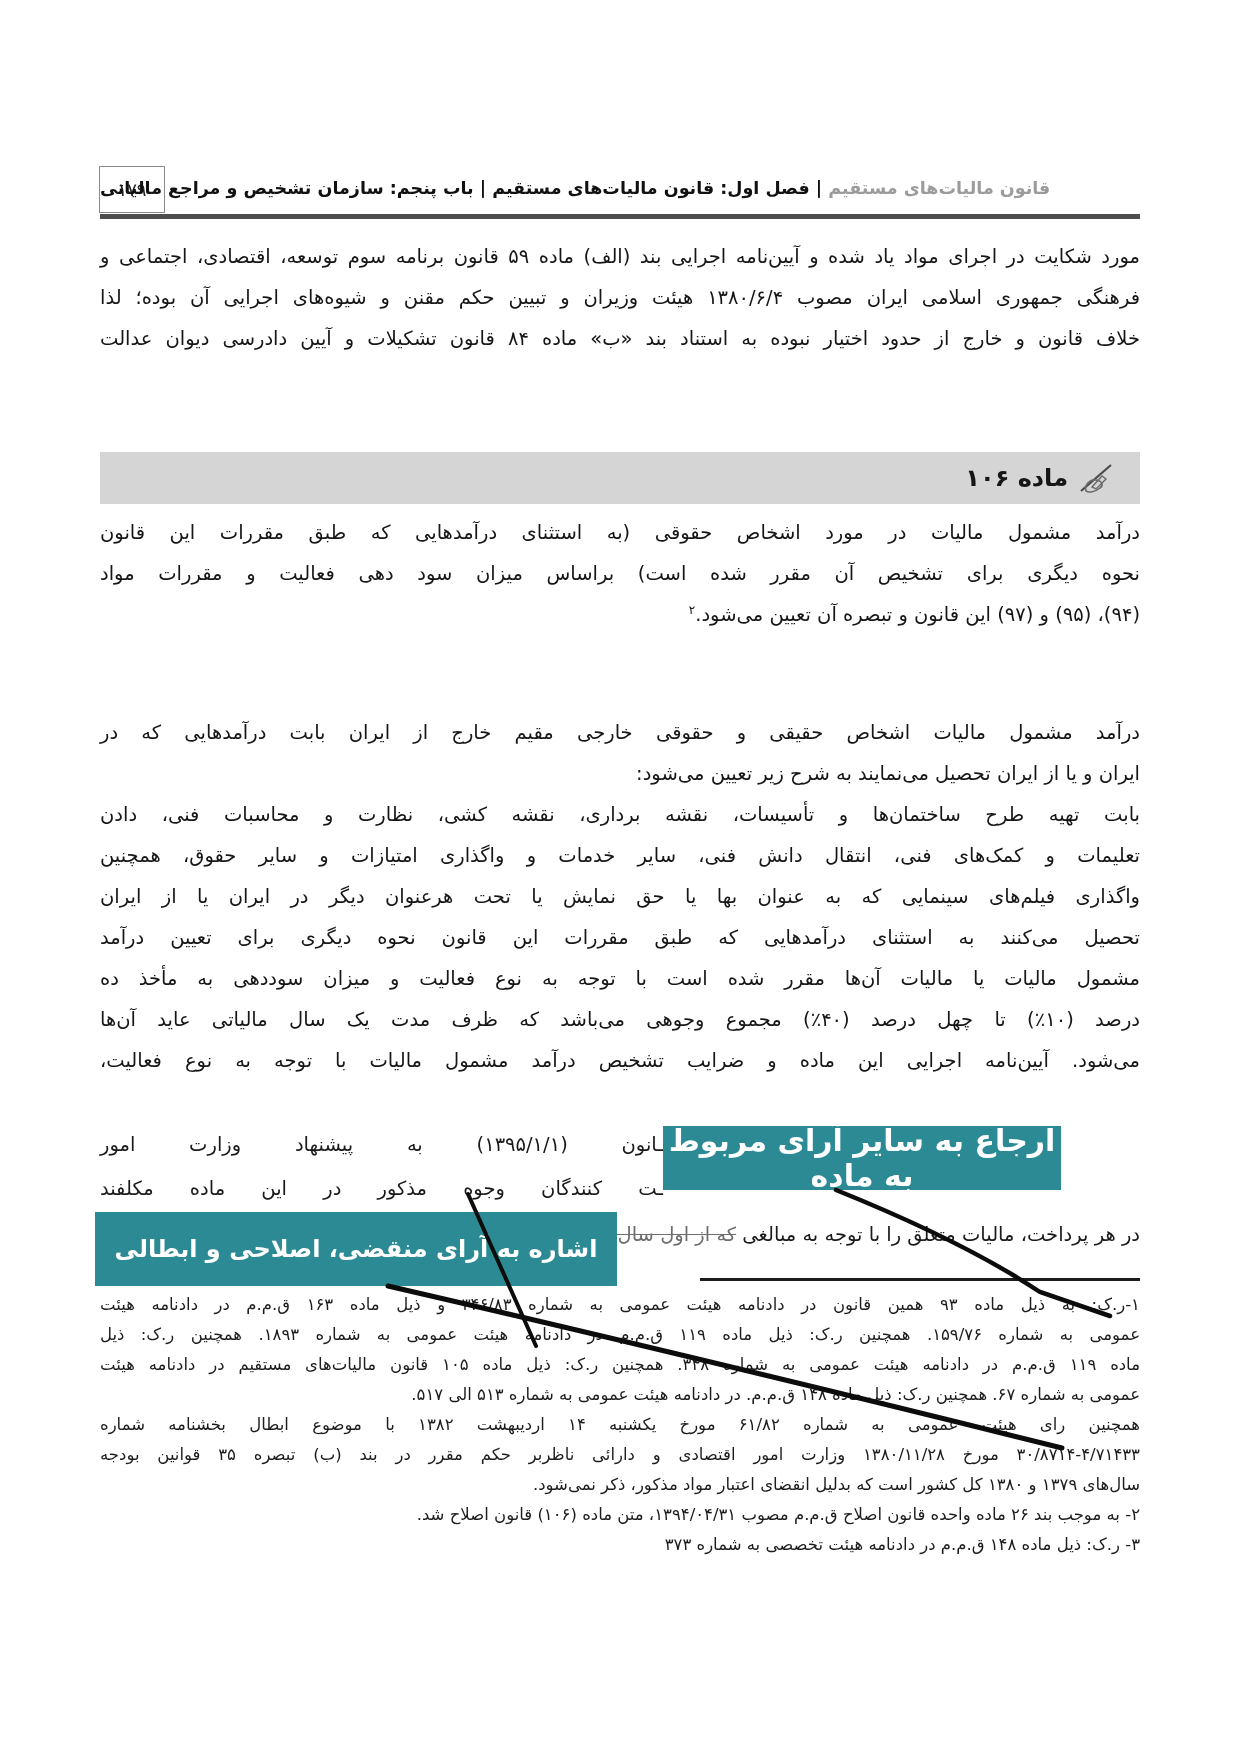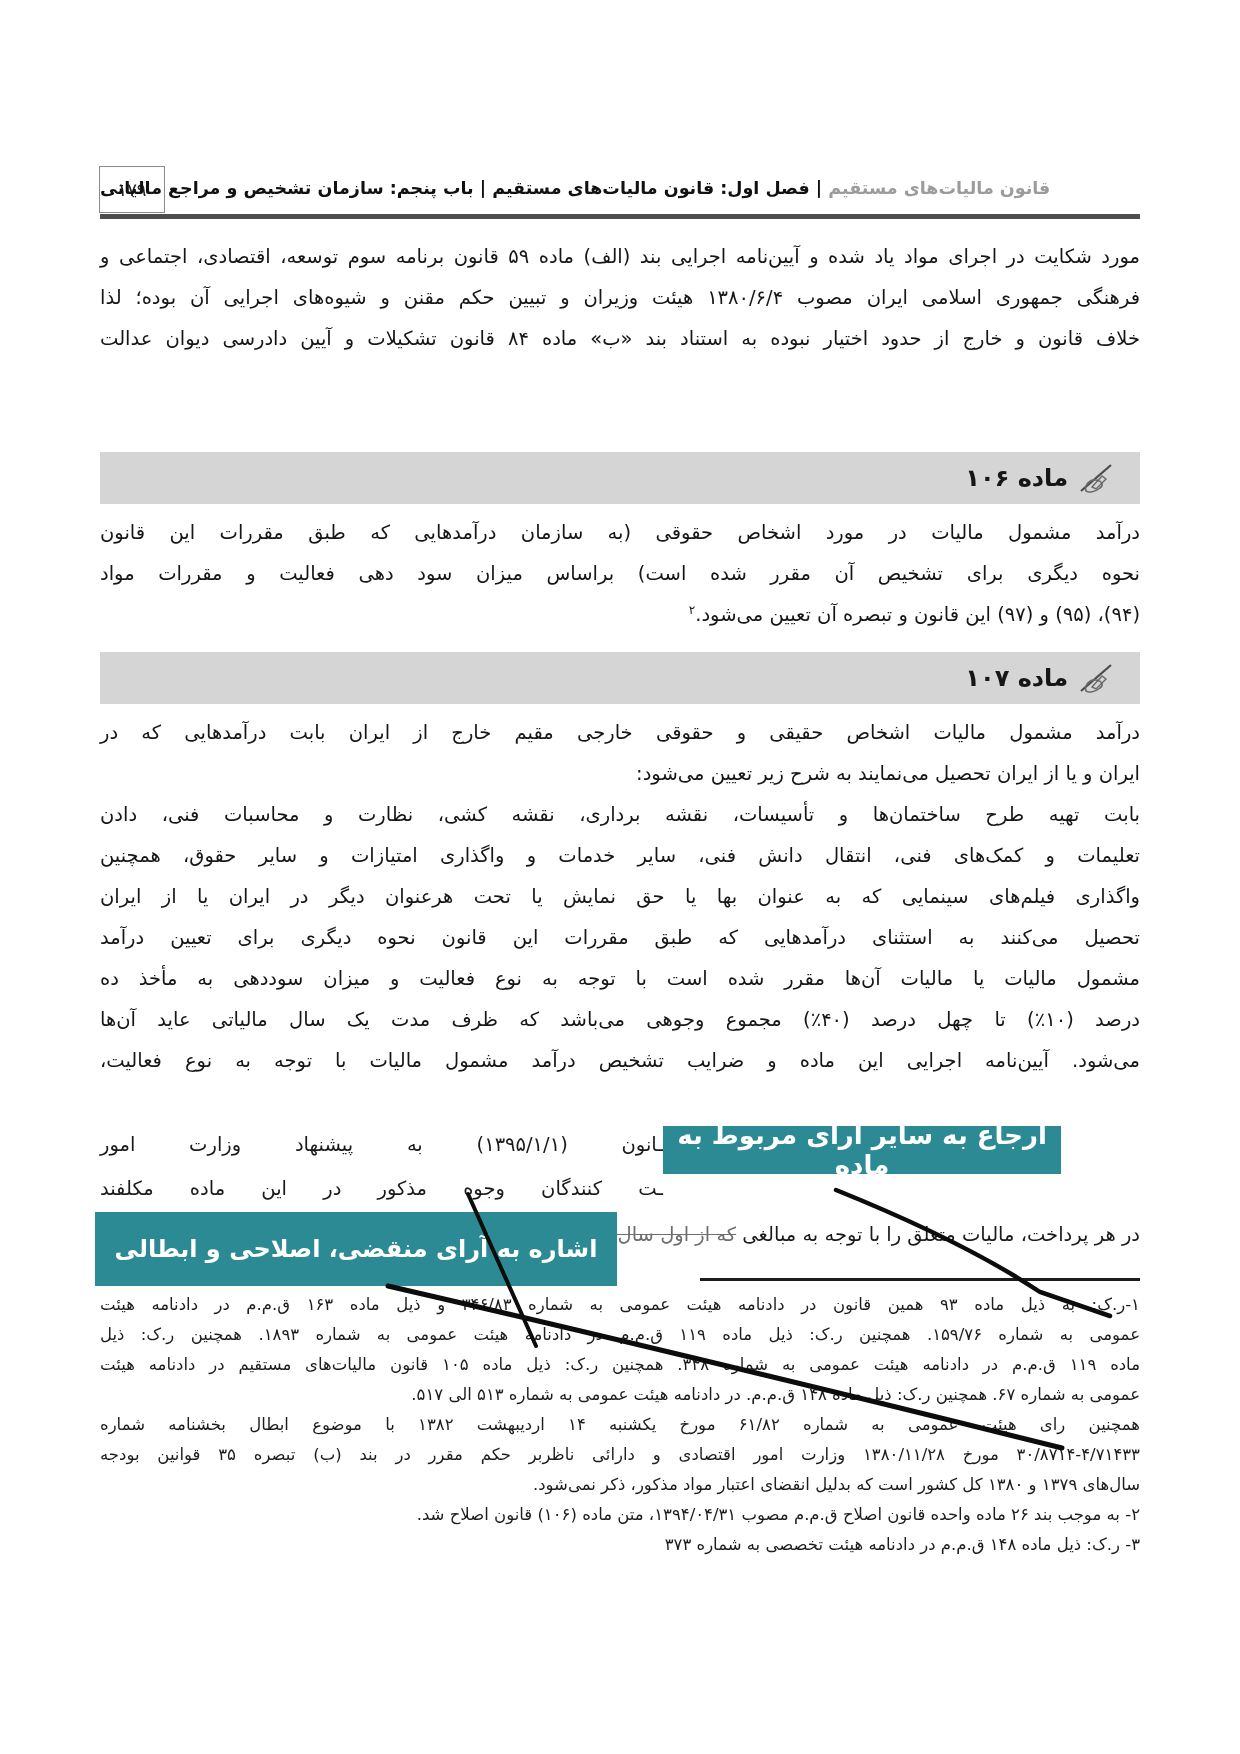--- a/index.html
+++ b/index.html
@@ -50,21 +50,21 @@
     position:absolute; left:430px; top:1214px; width:710px; height:41px; line-height:41px;
     font-size:19.5px; direction:rtl; text-align:right; white-space:nowrap; overflow:hidden;
   }
   .struck { color:#6e6e6e; text-decoration:line-through; }
 
   
   .callout {
     position:absolute; z-index:3; display:flex; align-items:center; justify-content:center;
     color:#ffffff; font-weight:bold; text-align:center;
   }
-  .callout-1 { left:663px; top:1126px; width:398px; height:48px; font-size:26px; }
+  .callout-1 { left:663px; top:1126px; width:398px; height:64px; font-size:30px; }
   .callout-2 { left:95px;  top:1212px; width:522px; height:74px; font-size:24px; }
 
   
   .fn-rule { position:absolute; left:700px; top:1278px; width:440px; height:2.5px; background:#1c1c1c; }
   .fnline {
     position:absolute; left:100px; width:1040px; height:30px; line-height:30px;
     font-size:16.5px; direction:rtl; text-align:justify; text-align-last:justify;
     white-space:nowrap; color:#1c1c1c;
   }
   .fnline.endline { text-align-last:right; }
@@ -88,32 +88,24 @@
   <div class="textline" style="top:318px">خلاف قانون و خارج از حدود اختیار نبوده به استناد بند «ب» ماده ۸۴ قانون تشکیلات و آیین دادرسی دیوان عدالت</div>
 
   <div class="article-bar" style="top:452px">
     <svg class="pen-icon" viewBox="0 0 40 34">
       <path d="M3 30 L33 4" stroke="#4a4a4a" stroke-width="2.2" fill="none"></path>
       <path d="M8 30 C6 24 12 18 18 19 C24 20 26 24 22 27 C17 31 11 32 8 30 Z" fill="none" stroke="#6a6a6a" stroke-width="1.6"></path>
       <path d="M14 26 L24 15 L28 18 L18 28 Z" fill="none" stroke="#6a6a6a" stroke-width="1.4"></path>
     </svg>
     <span class="heading">ماده ۱۰۶</span>
   </div>
-  <div class="textline" style="top:512px">درآمد مشمول مالیات در مورد اشخاص حقوقی (به سازمان درآمدهایی که طبق مقررات این قانون</div>
+  <div class="textline" style="top:512px">درآمد مشمول مالیات در مورد اشخاص حقوقی (به استثنای درآمدهایی که طبق مقررات این قانون</div>
   <div class="textline" style="top:553px">نحوه دیگری برای تشخیص آن مقرر شده است) براساس میزان سود دهی فعالیت و مقررات مواد</div>
   <div class="textline endline" style="top:594px"><span>(۹۴)، (۹۵) و (۹۷) این قانون و تبصره آن تعیین می‌شود.</span><sup class="fnref">۲</sup></div>
 
-  <div class="article-bar" style="top:652px">
-    <svg class="pen-icon" viewBox="0 0 40 34">
-      <path d="M3 30 L33 4" stroke="#4a4a4a" stroke-width="2.2" fill="none"></path>
-      <path d="M8 30 C6 24 12 18 18 19 C24 20 26 24 22 27 C17 31 11 32 8 30 Z" fill="none" stroke="#6a6a6a" stroke-width="1.6"></path>
-      <path d="M14 26 L24 15 L28 18 L18 28 Z" fill="none" stroke="#6a6a6a" stroke-width="1.4"></path>
-    </svg>
-    <span class="heading">ماده ۱۰۷</span>
-  </div>
   <div class="textline" style="top:712px">درآمد مشمول مالیات اشخاص حقیقی و حقوقی خارجی مقیم خارج از ایران بابت درآمدهایی که در</div>
   <div class="textline endline" style="top:753px">ایران و یا از ایران تحصیل می‌نمایند به شرح زیر تعیین می‌شود:</div>
   <div class="textline" style="top:794px">بابت تهیه طرح ساختمان‌ها و تأسیسات، نقشه برداری، نقشه کشی، نظارت و محاسبات فنی، دادن</div>
   <div class="textline" style="top:835px">تعلیمات و کمک‌های فنی، انتقال دانش فنی، سایر خدمات و واگذاری امتیازات و سایر حقوق، همچنین</div>
   <div class="textline" style="top:876px">واگذاری فیلم‌های سینمایی که به عنوان بها یا حق نمایش یا تحت هرعنوان دیگر در ایران یا از ایران</div>
   <div class="textline" style="top:917px">تحصیل می‌کنند به استثنای درآمدهایی که طبق مقررات این قانون نحوه دیگری برای تعیین درآمد</div>
   <div class="textline" style="top:958px">مشمول مالیات یا مالیات آن‌ها مقرر شده است با توجه به نوع فعالیت و میزان سوددهی به مأخذ ده</div>
   <div class="textline" style="top:999px">درصد (۱۰٪) تا چهل درصد (۴۰٪) مجموع وجوهی می‌باشد که ظرف مدت یک سال مالیاتی عاید آن‌ها</div>
   <div class="textline" style="top:1040px">می‌شود. آیین‌نامه اجرایی این ماده و ضرایب تشخیص درآمد مشمول مالیات با توجه به نوع فعالیت،</div>
 

